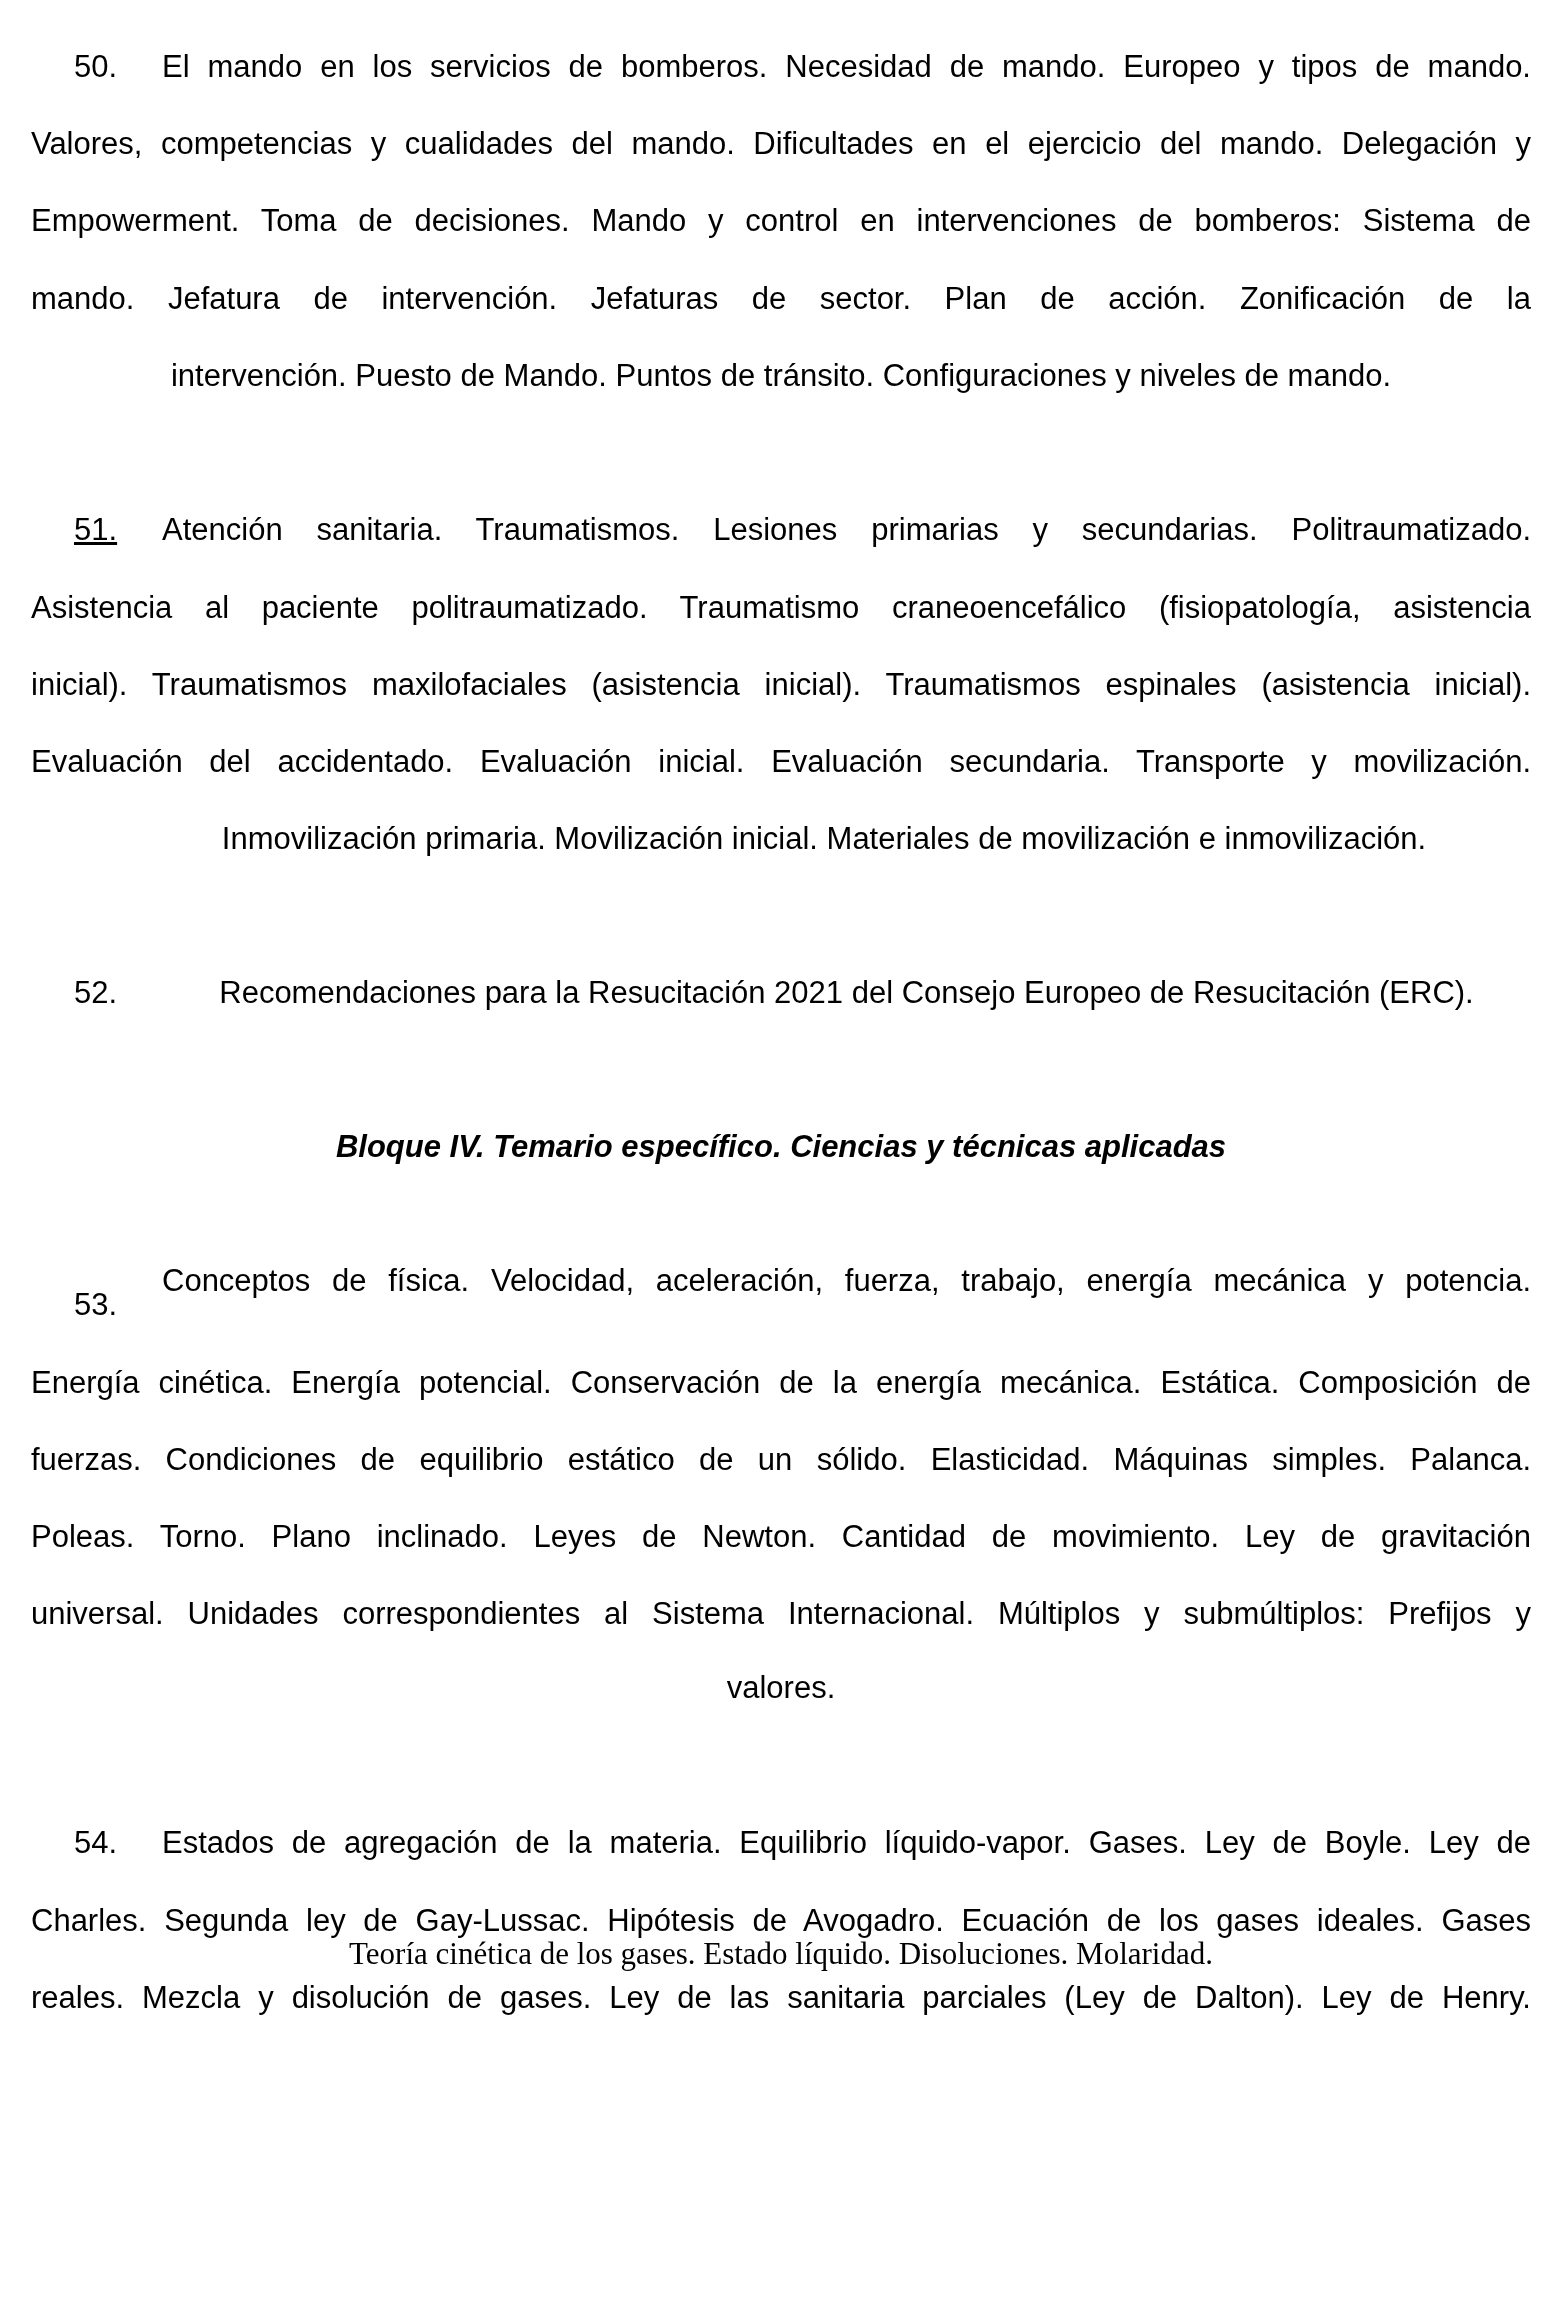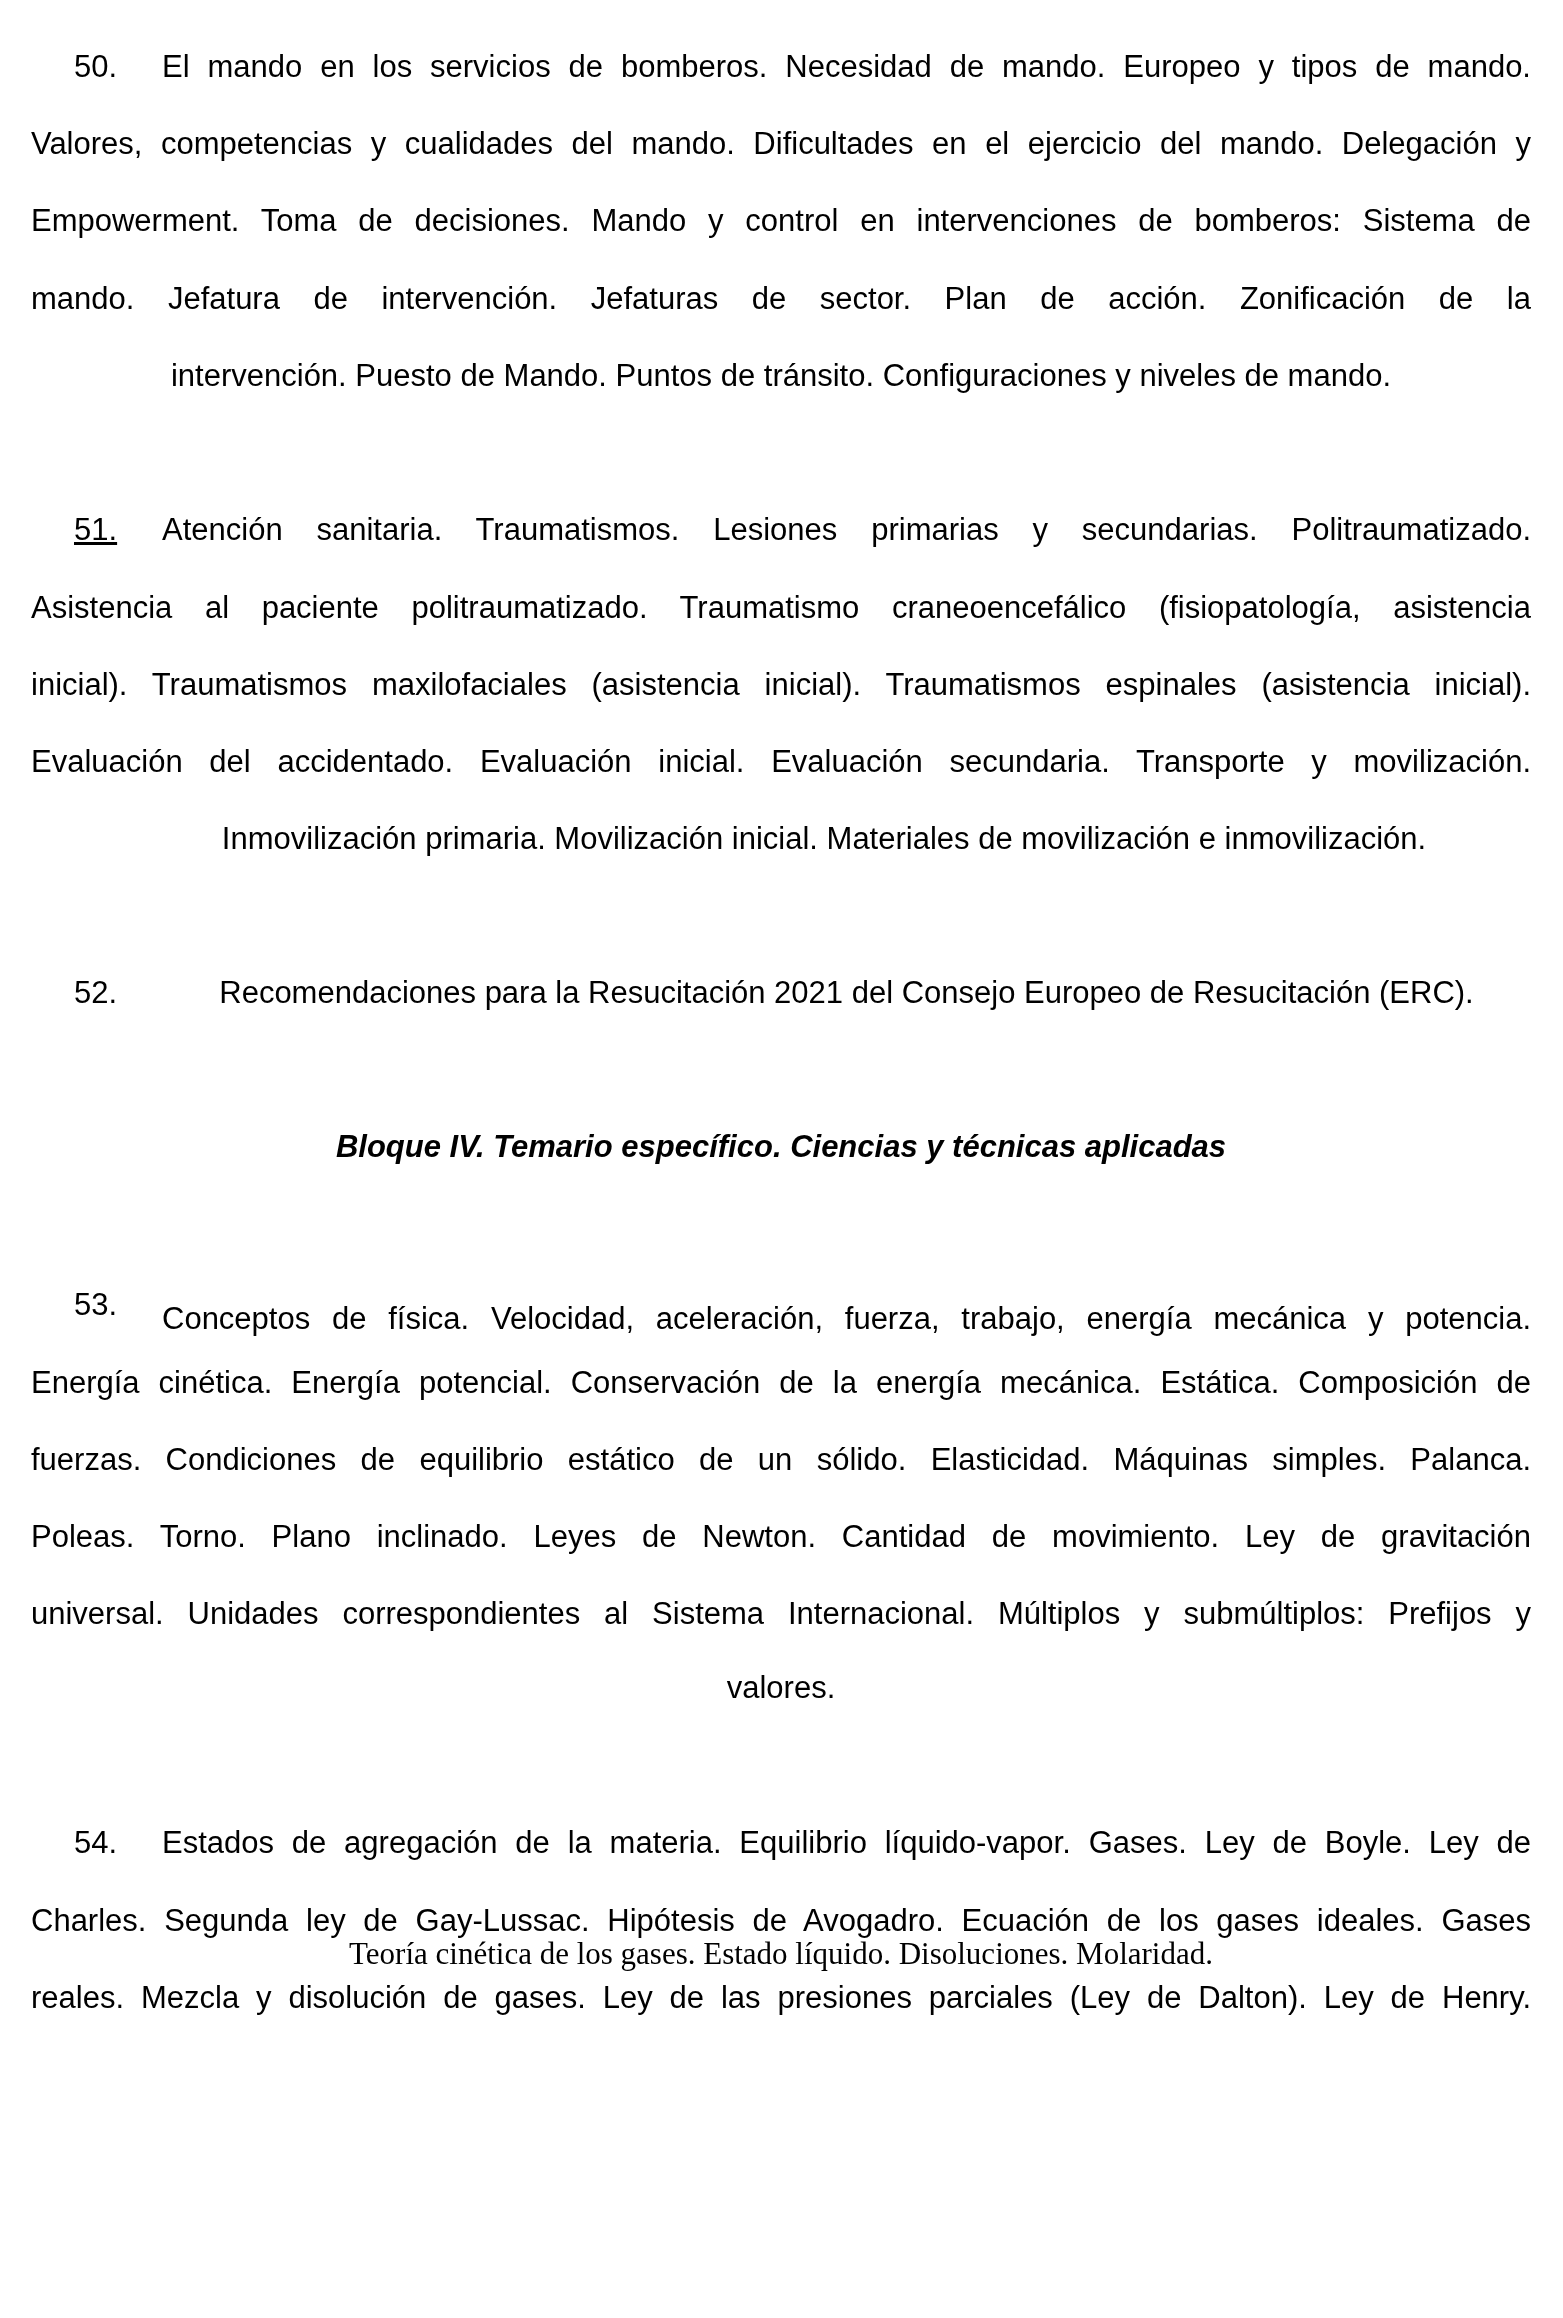--- a/index.html
+++ b/index.html
@@ -85,30 +85,30 @@
 
   <div>
     <span class="num" style="top:954px;">52.</span>
     <div class="line first" style="top:954px;">Recomendaciones para la Resucitación 2021 del Consejo Europeo de Resucitación (ERC).</div>
   </div>
 
   <div class="heading" style="top:1108px;text-align:center;">Bloque IV. Temario específico. Ciencias y técnicas aplicadas</div>
 
   <div>
     <span class="num" style="top:1266px;">53.</span>
-    <div class="line just first" style="top:1280px;">Conceptos de física. Velocidad, aceleración, fuerza, trabajo, energía mecánica y potencia.</div>
+    <div class="line just first" style="top:1242px;">Conceptos de física. Velocidad, aceleración, fuerza, trabajo, energía mecánica y potencia.</div>
     <div class="line just" style="top:1344px;">Energía cinética. Energía potencial. Conservación de la energía mecánica. Estática. Composición de</div>
     <div class="line just" style="top:1421px;">fuerzas. Condiciones de equilibrio estático de un sólido. Elasticidad. Máquinas simples. Palanca.</div>
     <div class="line just" style="top:1498px;">Poleas. Torno. Plano inclinado. Leyes de Newton. Cantidad de movimiento. Ley de gravitación</div>
     <div class="line just" style="top:1575px;">universal. Unidades correspondientes al Sistema Internacional. Múltiplos y submúltiplos: Prefijos y</div>
     <div class="line" style="top:1649px;">valores.</div>
   </div>
 
   <div>
     <span class="num" style="top:1804px;">54.</span>
     <div class="line just first" style="top:1804px;">Estados de agregación de la materia. Equilibrio líquido-vapor. Gases. Ley de Boyle. Ley de</div>
     <div class="line just" style="top:1882px;">Charles. Segunda ley de Gay-Lussac. Hipótesis de Avogadro. Ecuación de los gases ideales. Gases</div>
-    <div class="line just" style="top:1959px;">reales. Mezcla y disolución de gases. Ley de las presiones parciales (Ley de Dalton). Ley de Henry.</div>
+    <div class="line just" style="top:1959px;">reales. Mezcla y disolución de gases. Ley de las sanitaria parciales (Ley de Dalton). Ley de Henry.</div>
     <div class="line" style="top:1915px;font-family:Liberation Serif, serif;">Teoría cinética de los gases. Estado líquido. Disoluciones. Molaridad.</div>
   </div>
 
 </div>
 
 
 </body></html>

